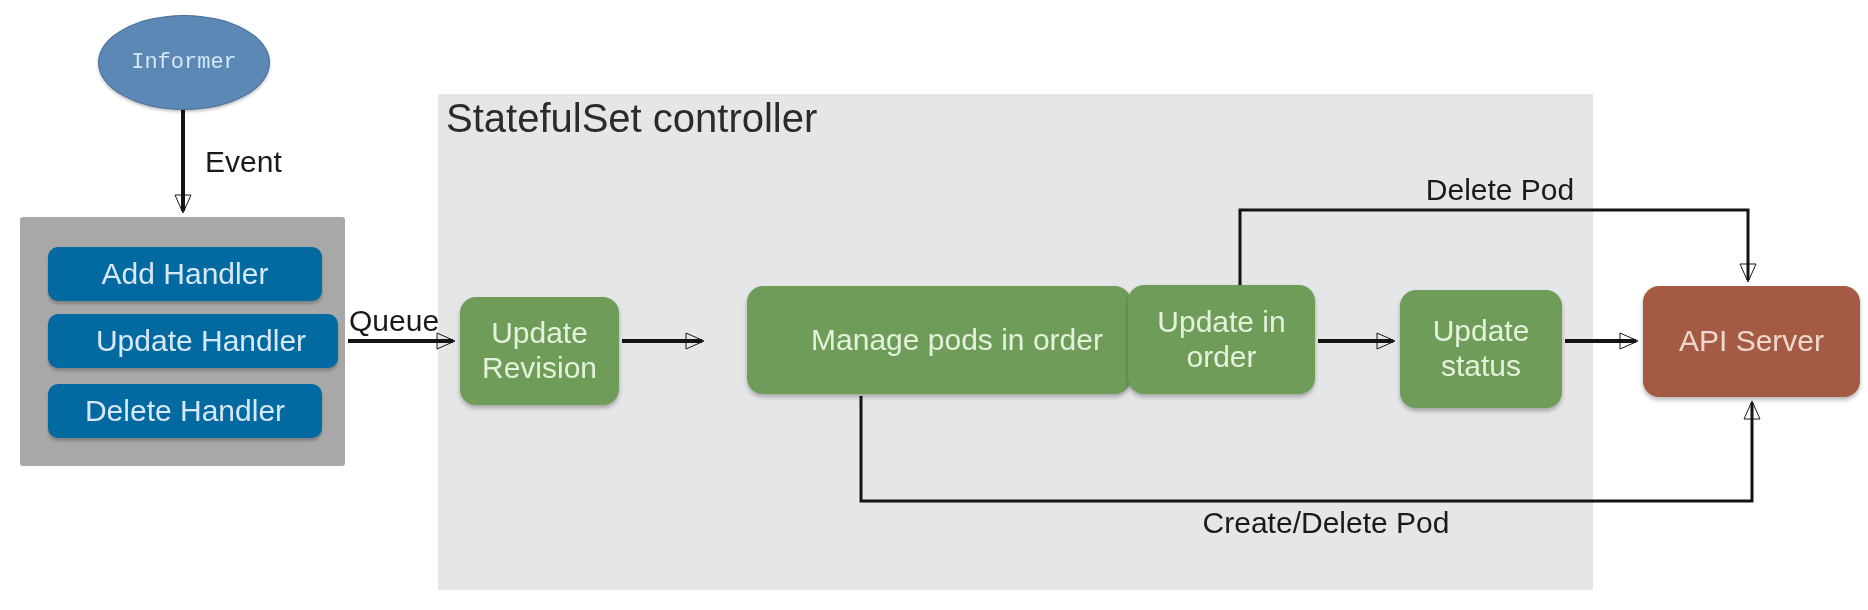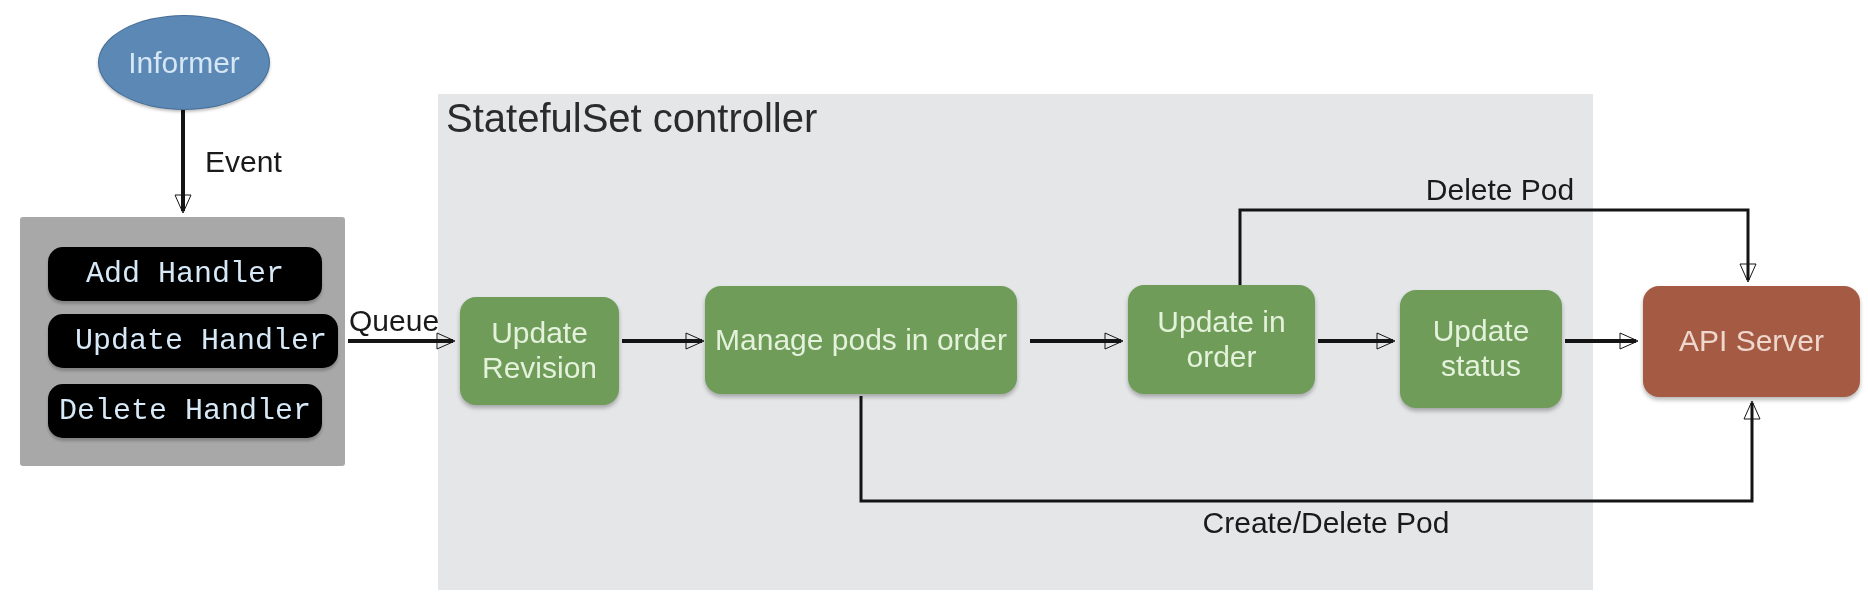--- a/index.html
+++ b/index.html
@@ -62,43 +62,43 @@
     position: absolute;
     left: 98px; top: 15px;
     width: 170px; height: 93px;
     border-radius: 50%;
     background: #5b88b5;
     border: 1px solid rgba(30,60,95,0.35);
     display: flex;
     align-items: center;
     justify-content: center;
     color: #d5e6f5;
-    font-size: 30px;
+    font-size: 22px;
     box-shadow: 0 2px 3px rgba(0,0,0,0.25);
+    font-family: Liberation Mono, monospace;
   }
   .handler-btn {
     position: absolute;
     left: 28px;
     width: 274px; height: 54px;
-    border-radius: 15px;
-    background: #000000;
+    border-radius: 10px;
+    background: #0369a1;
     display: flex;
     align-items: center;
     justify-content: center;
     color: #d7e8f7;
     font-size: 30px;
     box-shadow: 0 3px 3px rgba(0,0,0,0.22);
-    font-family: Liberation Mono, monospace;
   }
   #handler-0 { top: 30px; }
   #handler-1 { top: 97px; padding-left: 16px; }
   #handler-2 { top: 167px; }
 
   #node-update-revision { left: 460px;  top: 297px; width: 159px; height: 108px; }
-  #node-manage-pods     { left: 705px;  top: 286px; width: 312px; height: 108px; white-space: nowrap; }
+  #node-manage-pods     { left: 747px;  top: 286px; width: 348px; height: 108px; white-space: nowrap; padding-left: 36px; }
   #node-update-in-order { left: 1128px; top: 285px; width: 187px; height: 109px; }
   #node-update-status   { left: 1400px; top: 290px; width: 162px; height: 118px; }
   #node-api-server      { left: 1643px; top: 286px; width: 217px; height: 111px; }
 
   
   .edge-label {
     position: absolute;
     color: #1a1a1a;
     font-size: 30px;
     line-height: 34px;

